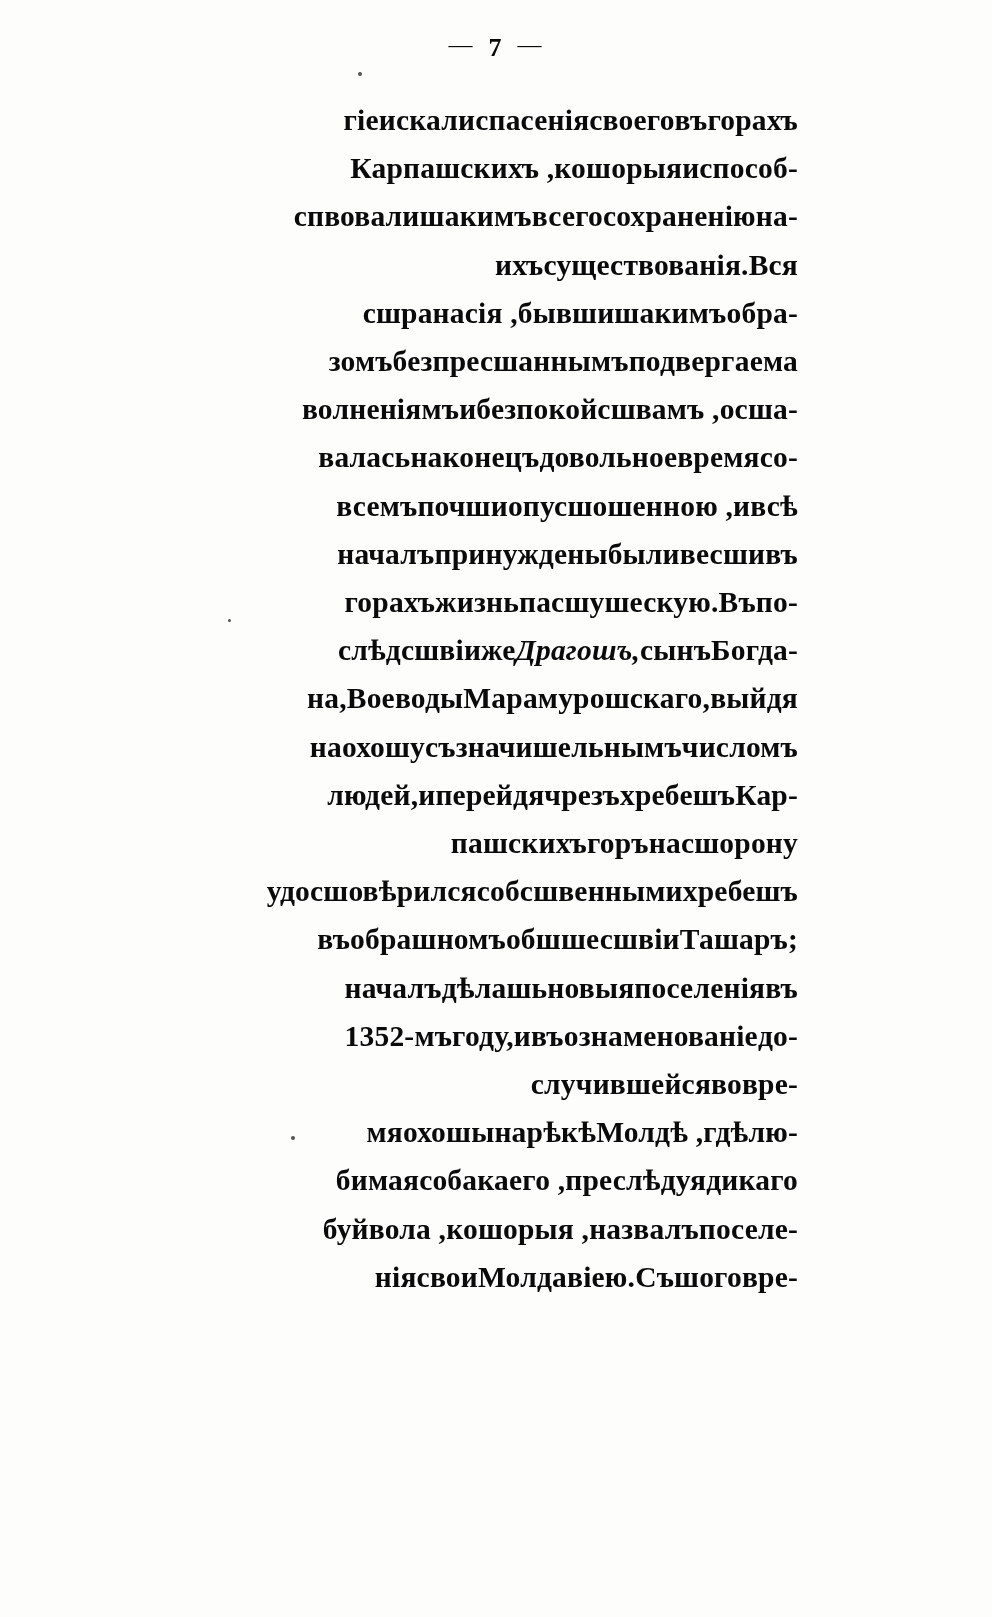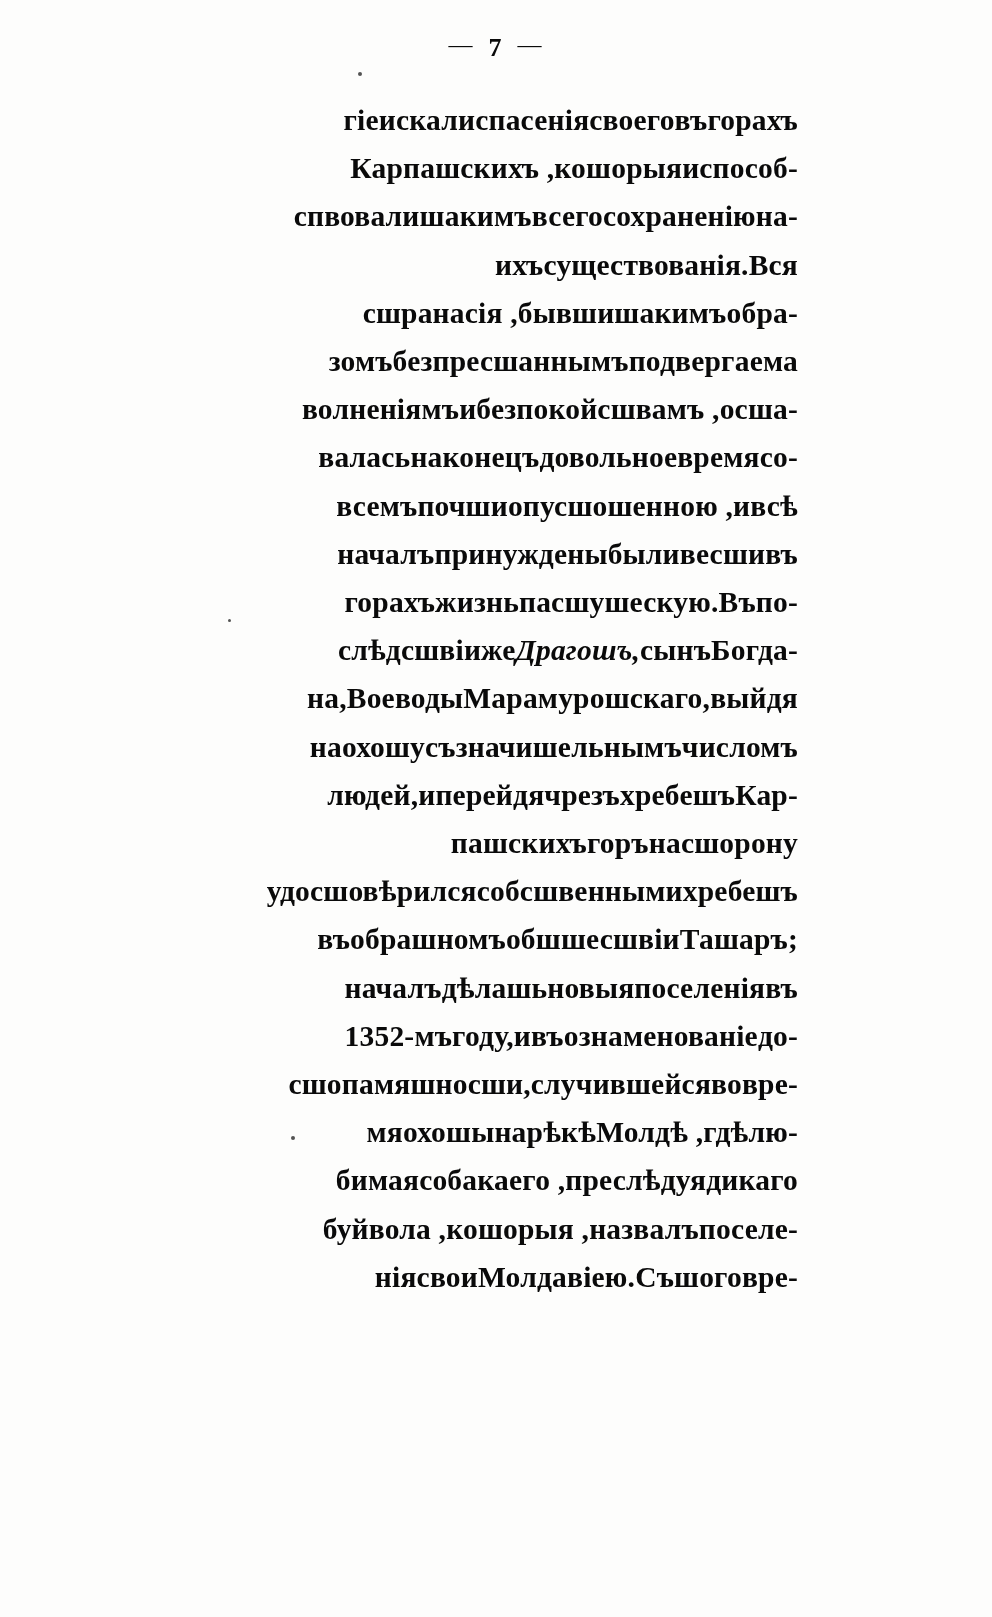--- a/index.html
+++ b/index.html
@@ -263,21 +263,20 @@
           <span>1352-мъ</span>
           <span>году,</span>
           <span>и</span>
           <span>въ</span>
           <span>ознаменованіе</span>
           <span>до-</span>
         </span>
       </div>
       <div class="line just">
         <span class="spread">
-          <span>сшопамяшносши,</span>
           <span>случившейся</span>
           <span>во</span>
           <span>вре-</span>
         </span>
       </div>
       <div class="line just">
         <span class="spread">
           <span>мя</span>
           <span>охошы</span>
           <span>на</span>

